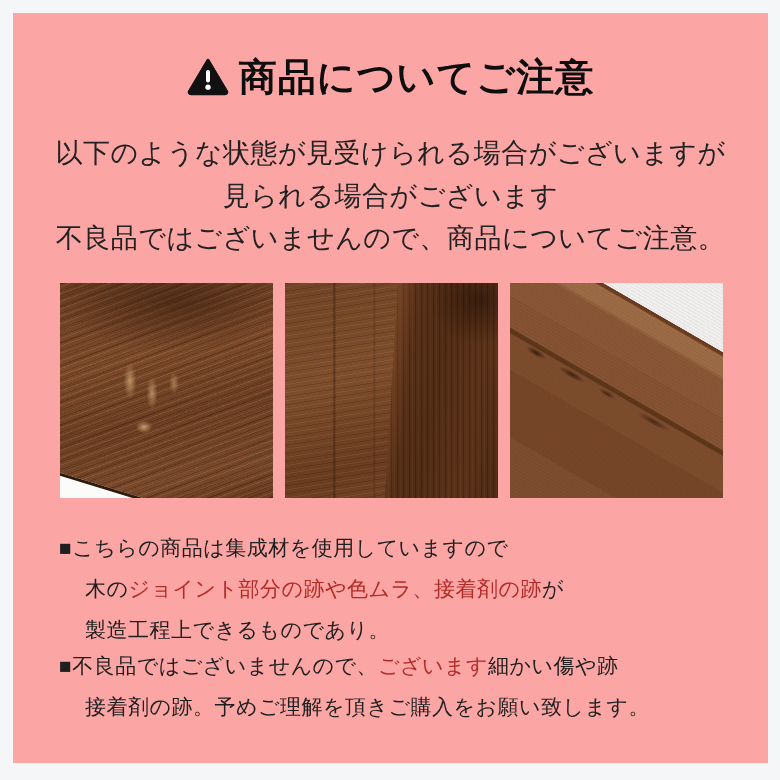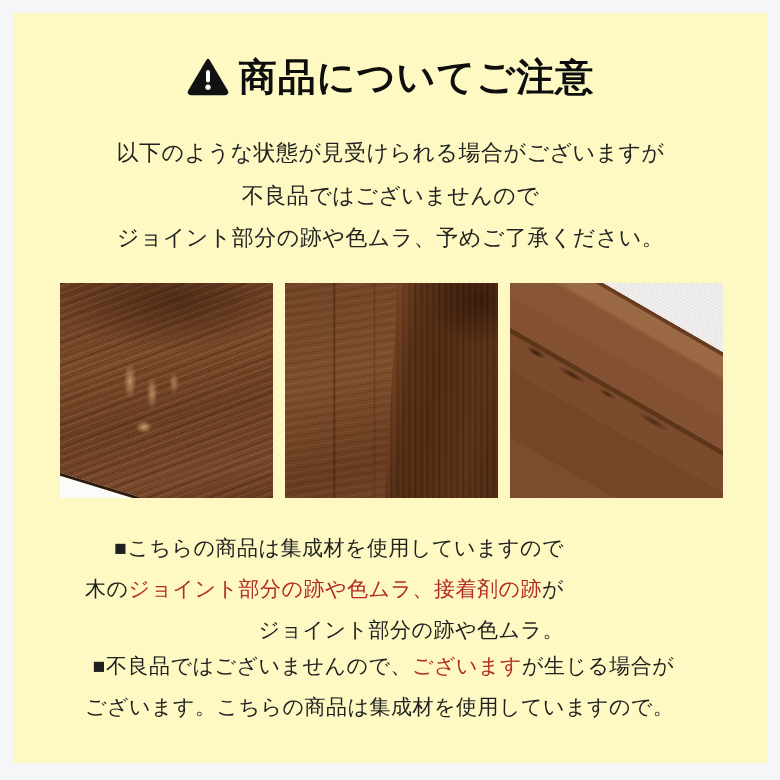--- a/index.html
+++ b/index.html
@@ -5,36 +5,36 @@
   html,body { margin:0; padding:0; }
   body {
     width:780px; height:780px; position:relative;
     background:#f5f6f7;
     font-family:"Liberation Sans","DejaVu Sans",sans-serif;
     color:#1f1f1f;
     overflow:hidden;
   }
   .panel {
     position:absolute; left:13px; top:13px; width:755px; height:750px;
-    background:#fef9c3;
+    background:#fca5a5;
   }
   
   .title-row {
     position:absolute; top:42px; left:0; width:100%;
     display:flex; align-items:center; justify-content:center; gap:10px;
   }
   .title-text {
     font-size:38px; font-weight:700; letter-spacing:1px; color:#0e0e0e;
     line-height:44px; white-space:nowrap;
   }
   .warn-icon { display:block; }
   
   .intro {
     position:absolute; top:119px; left:0; width:100%;
-    text-align:center; font-size:22px; line-height:42.5px;
+    text-align:center; font-size:27px; line-height:42.5px;
     letter-spacing:0.5px; color:#222;
   }
   .intro div { white-space:nowrap; }
   
   .photos {
     position:absolute; left:47px; top:270px; width:663px; height:215px;
     display:flex; gap:12px;
   }
   .photo {
     position:relative; width:213px; height:215px; overflow:hidden;
@@ -94,21 +94,21 @@
     transform-origin:0 0; transform:rotate(30deg);
     background:
       radial-gradient(ellipse 16px 5px at 40px 9px,  rgba(30,12,2,.75), rgba(30,12,2,0) 70%),
       radial-gradient(ellipse 22px 5px at 82px 10px, rgba(30,12,2,.65), rgba(30,12,2,0) 70%),
       radial-gradient(ellipse 14px 4px at 122px 9px, rgba(30,12,2,.60), rgba(30,12,2,0) 70%),
       radial-gradient(ellipse 26px 5px at 176px 10px,rgba(30,12,2,.55), rgba(30,12,2,0) 70%);
   }
   
   .note {
     position:absolute; left:46px;
-    font-size:21px; line-height:41px; letter-spacing:0.5px; color:#1f1f1f;text-align:right;
+    font-size:21px; line-height:41px; letter-spacing:0.5px; color:#1f1f1f;
   }
   .note div { white-space:nowrap; }
   .note .indent { padding-left:26px; }
   .note-1 { top:514px; }
   .note-2 { top:632px; }
   .red { color:#b32b26;margin-top:45px; }
 </style>
 </head>
 <body>
 
@@ -118,40 +118,40 @@
     <svg class="warn-icon" viewBox="0 0 24 22" width="42" height="38" aria-hidden="true">
       <path d="M12 1.5 L22.6 19.3 Q23.2 20.5 21.8 20.5 L2.2 20.5 Q0.8 20.5 1.4 19.3 Z" fill="#111111" stroke="#111111" stroke-width="2" stroke-linejoin="round"></path>
       <rect x="10.85" y="7.0" width="2.3" height="7.2" rx="1.15" fill="#ffffff"></rect>
       <circle cx="12" cy="16.9" r="1.55" fill="#ffffff"></circle>
     </svg>
     <div class="title-text">商品についてご注意</div>
   </div>
 
   <div class="intro">
     <div>以下のような状態が見受けられる場合がございますが</div>
-    <div>不良品ではございませんので</div>
-    <div>ジョイント部分の跡や色ムラ、予めご了承ください。</div>
+    <div>見られる場合がございます</div>
+    <div>不良品ではございませんので、商品についてご注意。</div>
   </div>
 
   <div class="photos">
     <div class="photo photo1">
       <div class="wedge"></div>
     </div>
     <div class="photo photo2">
       <div class="right-face"></div>
     </div>
     <div class="photo photo3">
       <div class="smudges"></div>
     </div>
   </div>
 
   <div class="note note-1">
     <div>■こちらの商品は集成材を使用していますので</div>
     <div class="indent"><span>木の</span><span class="red">ジョイント部分の跡や色ムラ、接着剤の跡</span><span>が</span></div>
-    <div class="indent">ジョイント部分の跡や色ムラ。</div>
+    <div class="indent">製造工程上できるものであり。</div>
   </div>
 
   <div class="note note-2">
-    <div><span>■不良品ではございませんので、</span><span class="red">ございます</span><span>が生じる場合が</span></div>
-    <div class="indent">ございます。こちらの商品は集成材を使用していますので。</div>
+    <div><span>■不良品ではございませんので、</span><span class="red">ございます</span><span>細かい傷や跡</span></div>
+    <div class="indent">接着剤の跡。予めご理解を頂きご購入をお願い致します。</div>
   </div>
 
 </div>
 
 </body></html>

